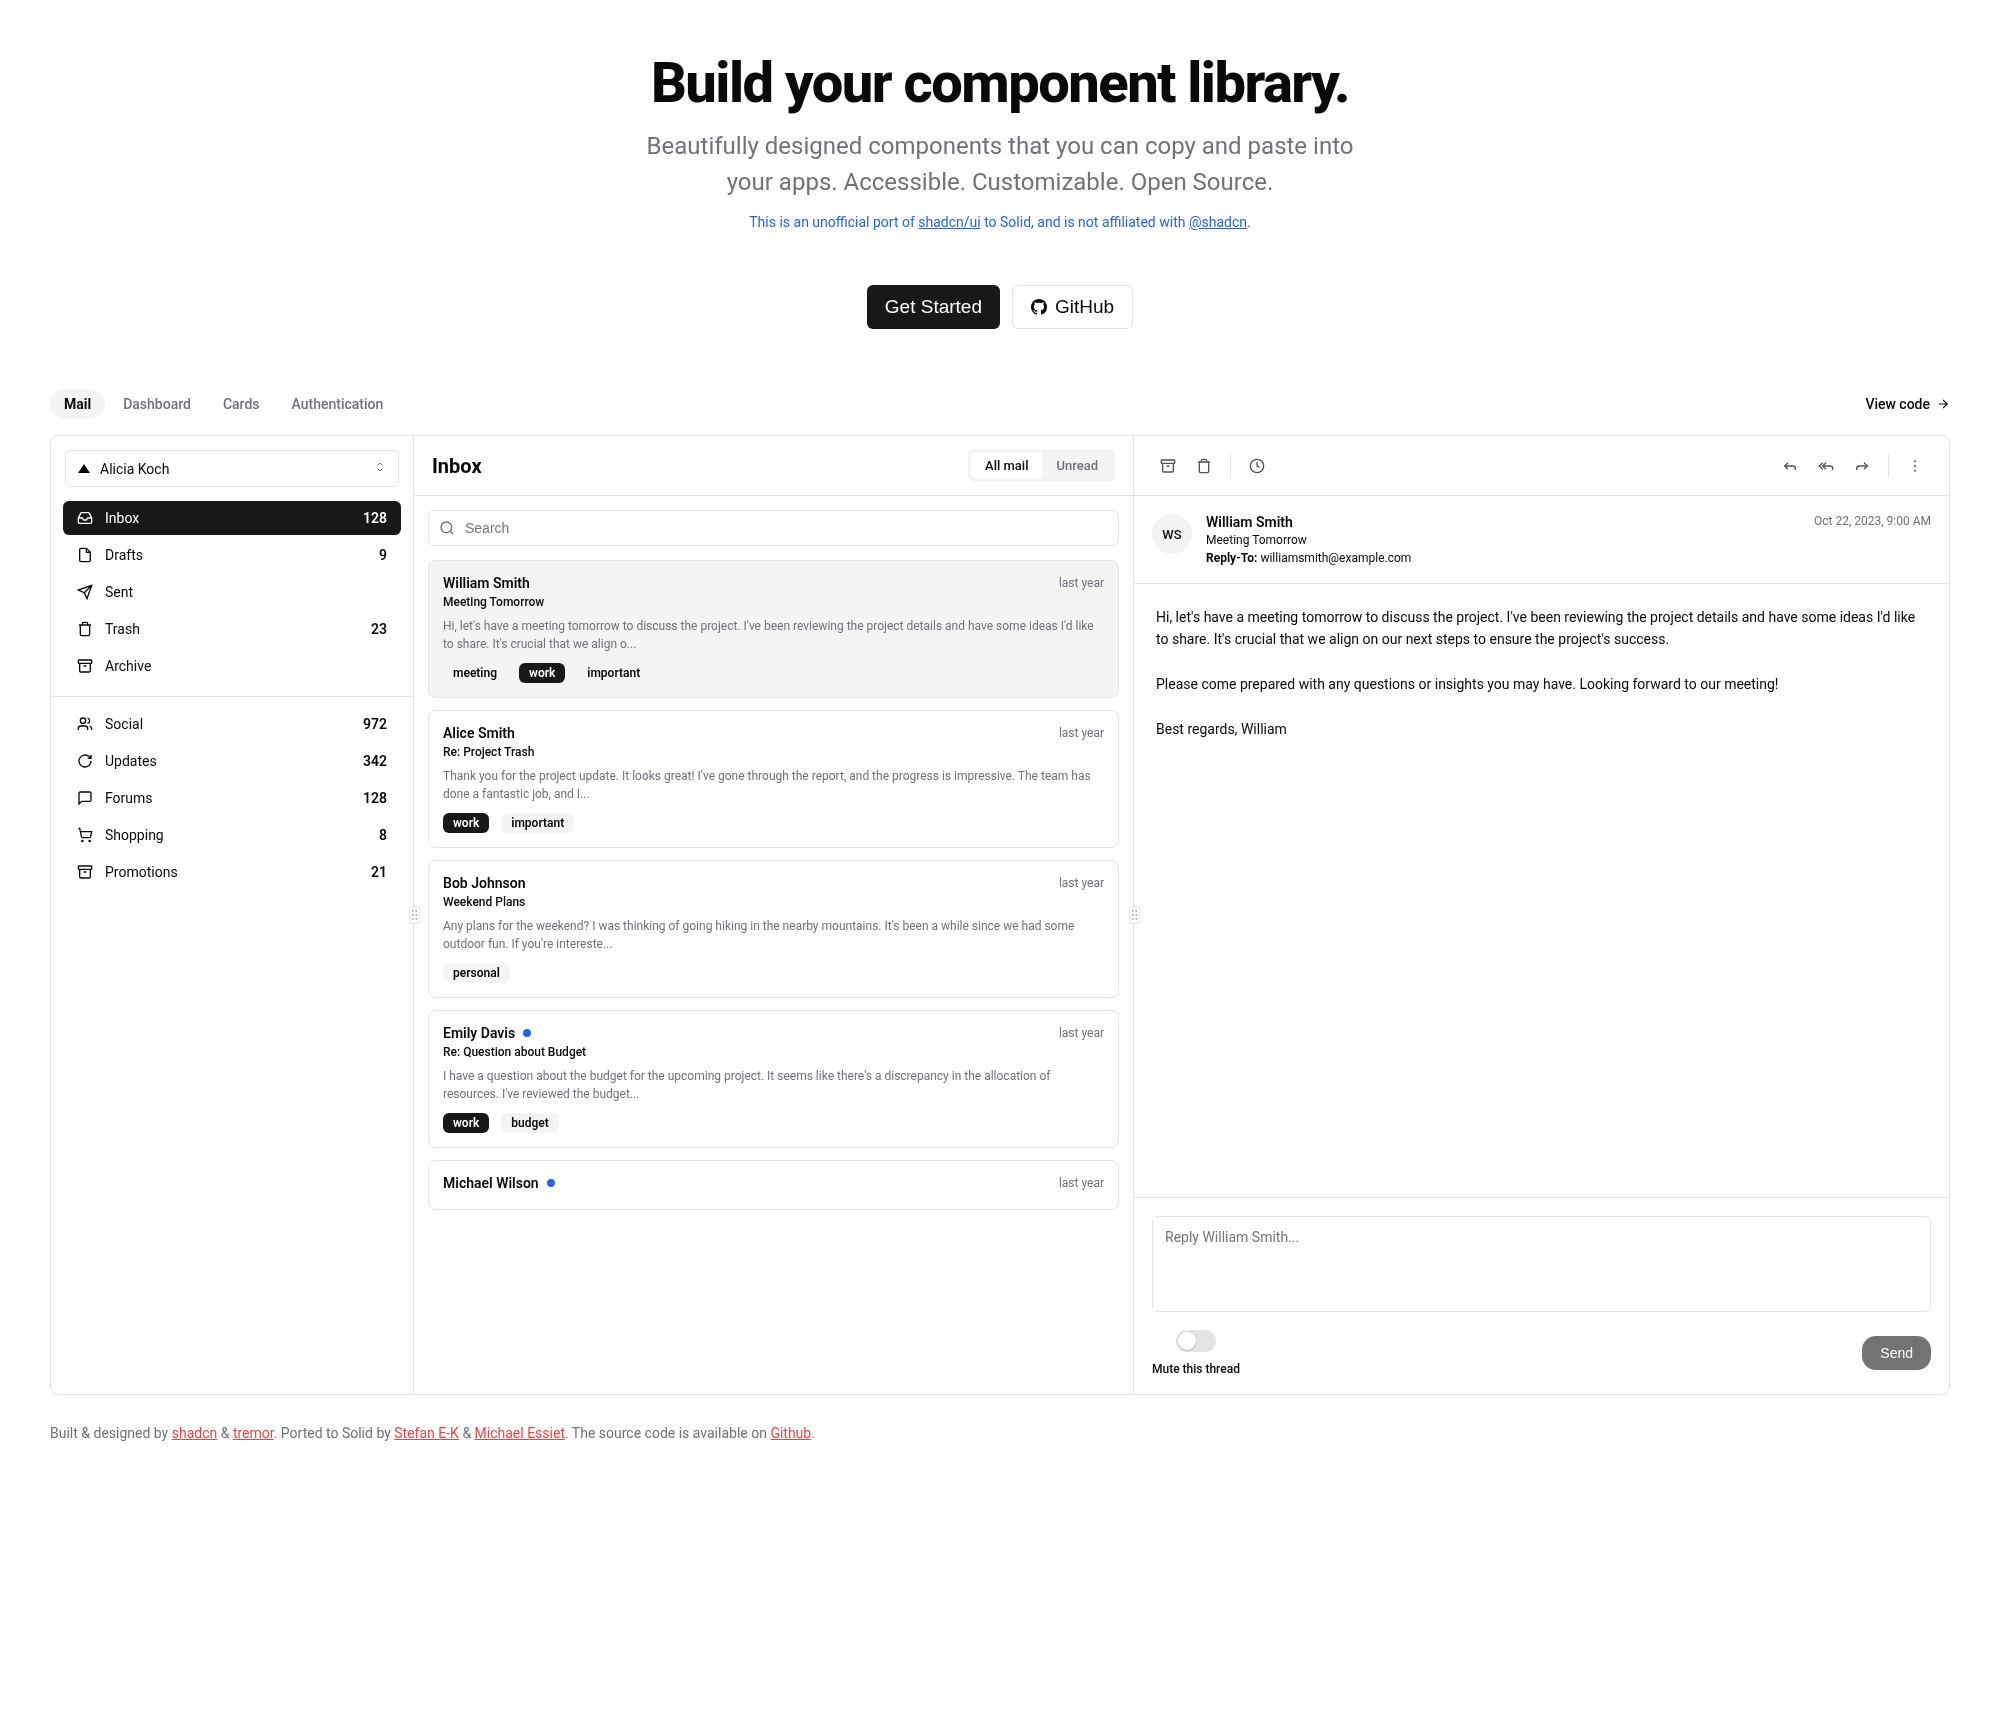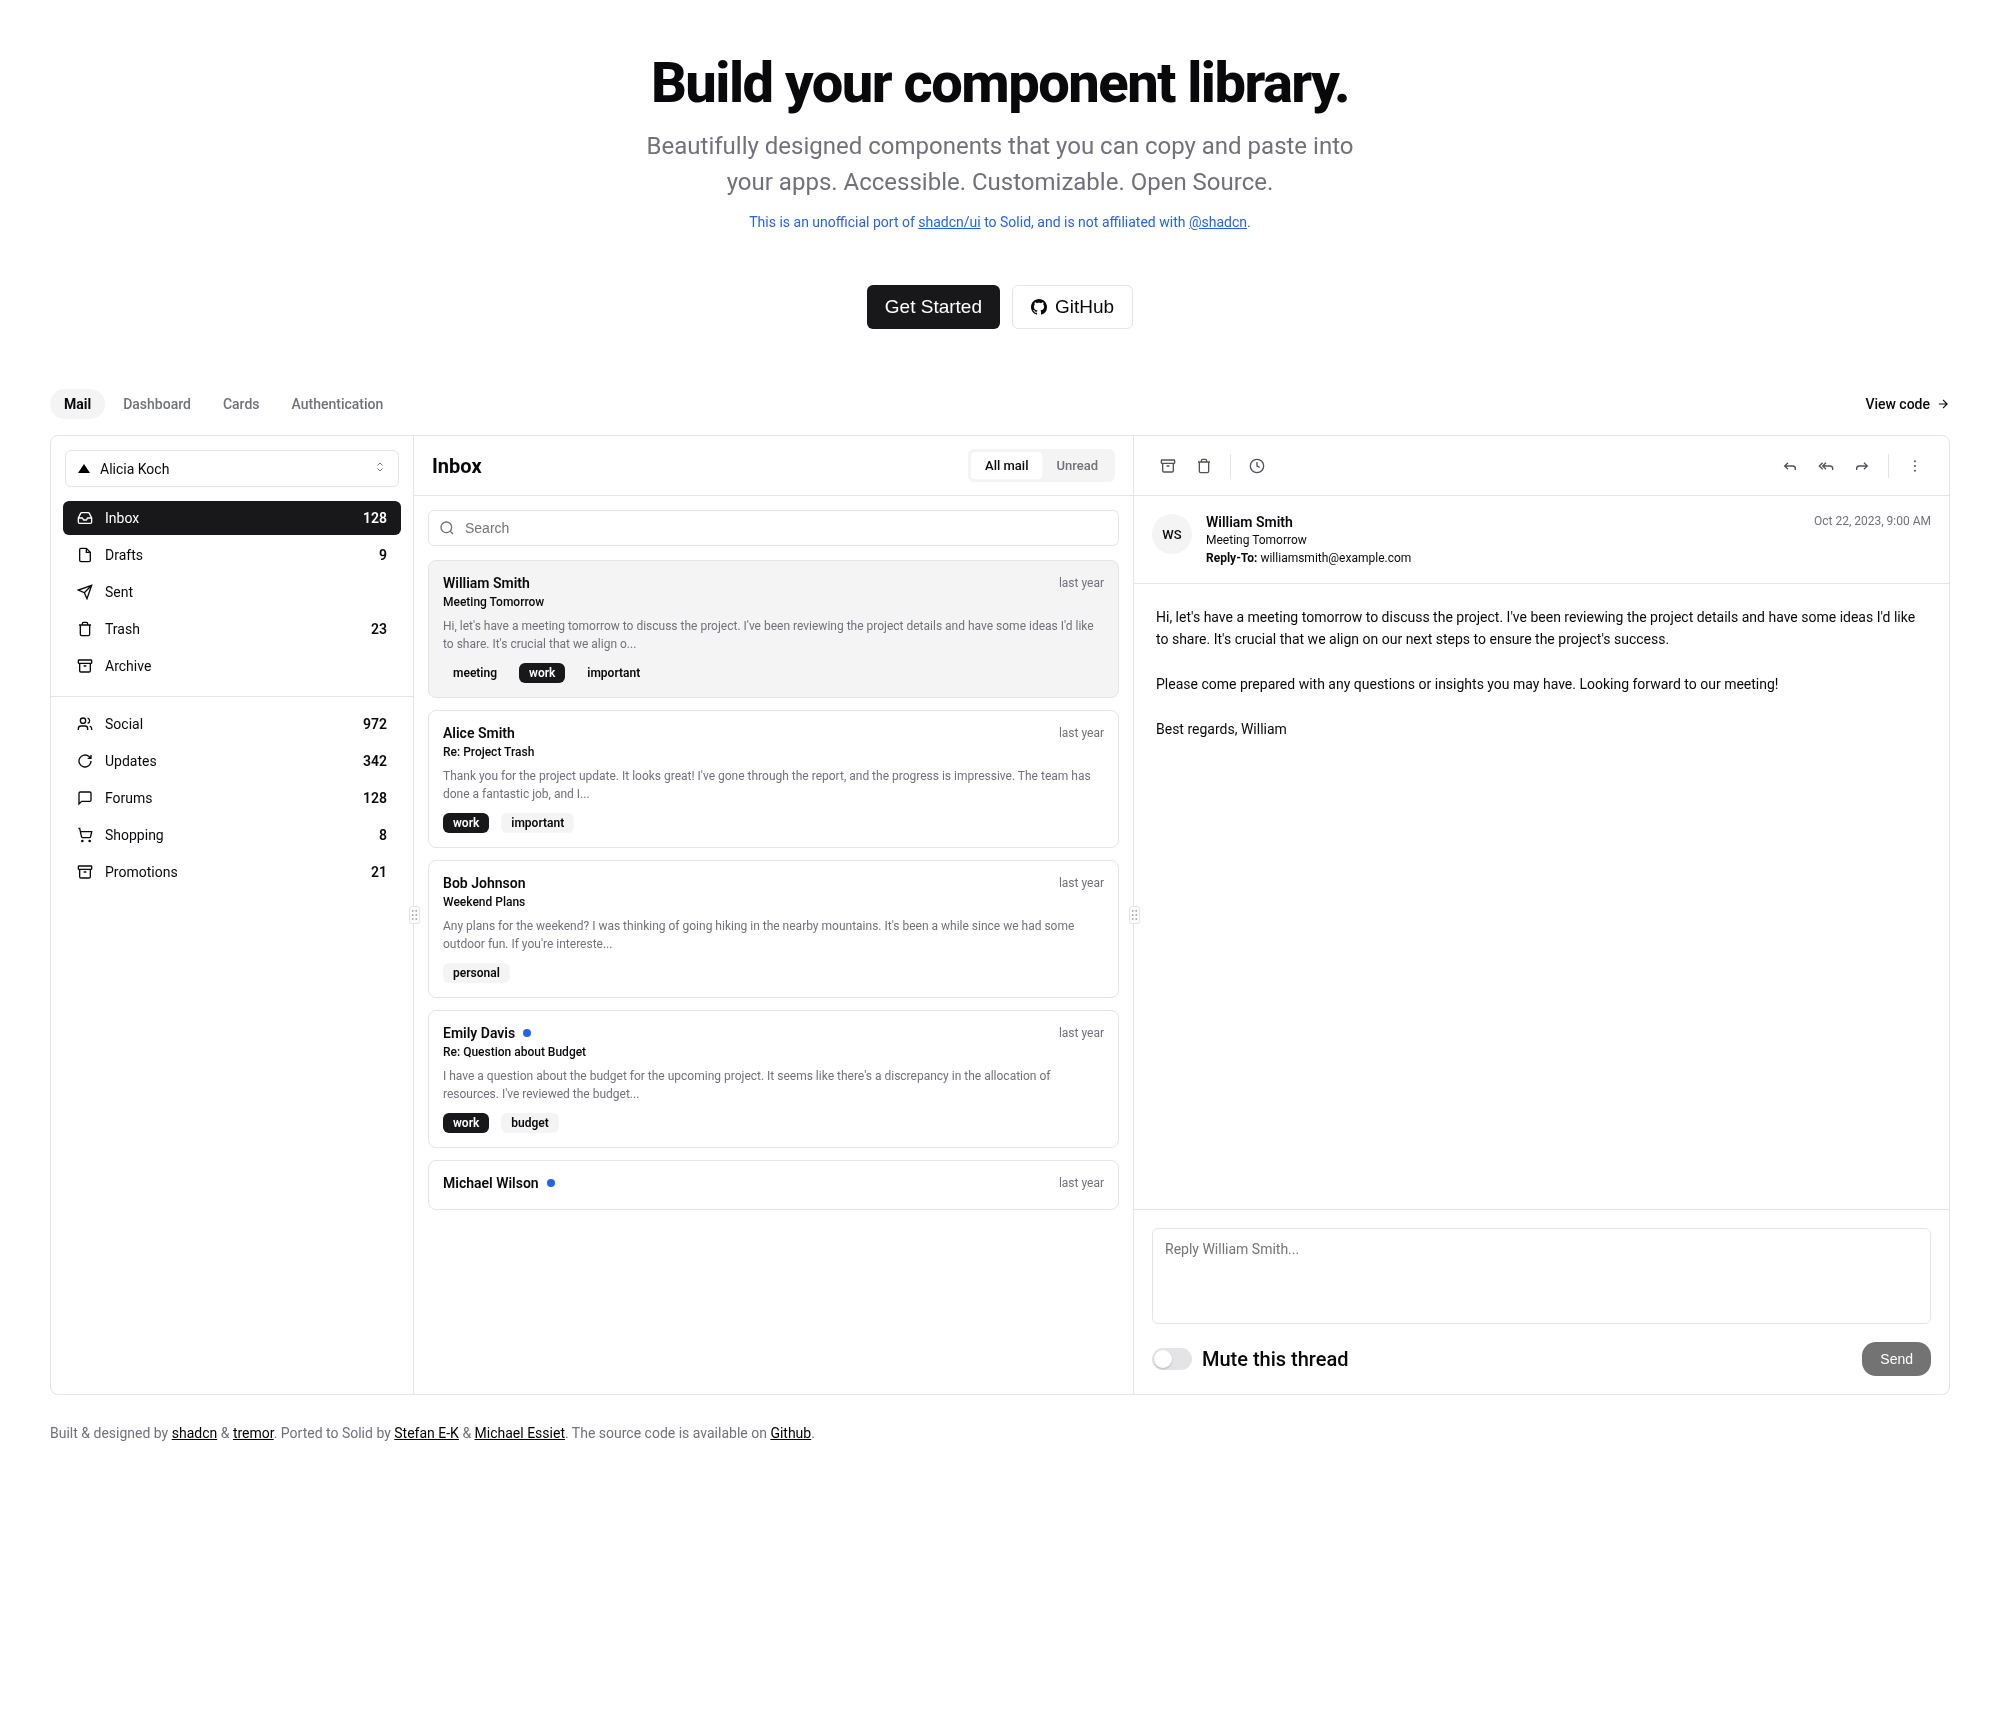--- a/index.html
+++ b/index.html
@@ -60,28 +60,28 @@
 .avatar { width: 40px; height: 40px; border-radius: 50%; background: #f4f4f5; display: flex; align-items: center; justify-content: center; font-size: 13px; font-weight: 500; flex-shrink: 0; }
 .msg-meta { flex: 1; }
 .msg-from { font-weight: 600; font-size: 14px; }
 .msg-subj { font-size: 12px; margin-top: 3px; }
 .msg-reply { font-size: 12px; margin-top: 4px; }
 .msg-date { font-size: 12px; color: #71717a; }
 .msg-body { padding: 22px; font-size: 14px; line-height: 1.6; flex: 1; white-space: pre-line; }
 .reply-box { padding: 18px; border-top: 1px solid #e4e4e7; }
 .reply-ta { width: 100%; border: 1px solid #e4e4e7; border-radius: 6px; padding: 12px; font-size: 14px; font-family: inherit; resize: none; height: 96px; }
 .reply-row { display: flex; align-items: center; justify-content: space-between; margin-top: 14px; }
-.switch-row { display: flex; align-items: center; gap: 10px; font-size: 20px; font-weight: 500; }
+.switch-row { display: flex; align-items: center; gap: 10px; font-size: 12px; font-weight: 500; flex-direction: column; }
 .switch { width: 40px; height: 22px; background: #e4e4e7; border-radius: 11px; position: relative; cursor: pointer; }
 .switch::after { content: ""; position: absolute; width: 18px; height: 18px; background: #fff; border-radius: 50%; top: 2px; left: 2px; box-shadow: 0 1px 2px rgba(0,0,0,.2); }
 .send { background: #737373; color: #fff; border: none; padding: 9px 18px; border-radius: 14px; font-size: 14px; font-weight: 400; cursor: pointer; }
 .grip { position: absolute; width: 11px; height: 18px; background: #fff; border: 1px solid #e4e4e7; border-radius: 3px; top: 50%; transform: translateY(-50%); display: flex; align-items: center; justify-content: center; color: #a1a1aa; cursor: col-resize; }
 .grip svg { width: 7px; height: 12px; }
 .footer { margin-top: 30px; font-size: 14px; color: #71717a; }
-.footer a { color: #000000; text-decoration: underline; }
+.footer a { color: #ef4444; text-decoration: underline; }
 </style>
 </head>
 <body>
 
 <div class="hero">
   <h1>Build your component library.</h1>
   <p class="sub">Beautifully designed components that you can copy and paste into your apps. Accessible. Customizable. Open Source.</p>
   <p class="port">
     <span>This is an unofficial port of </span><a>shadcn/ui</a><span> to Solid, and is not affiliated with </span><a>@shadcn</a><span>.</span>
   </p>

